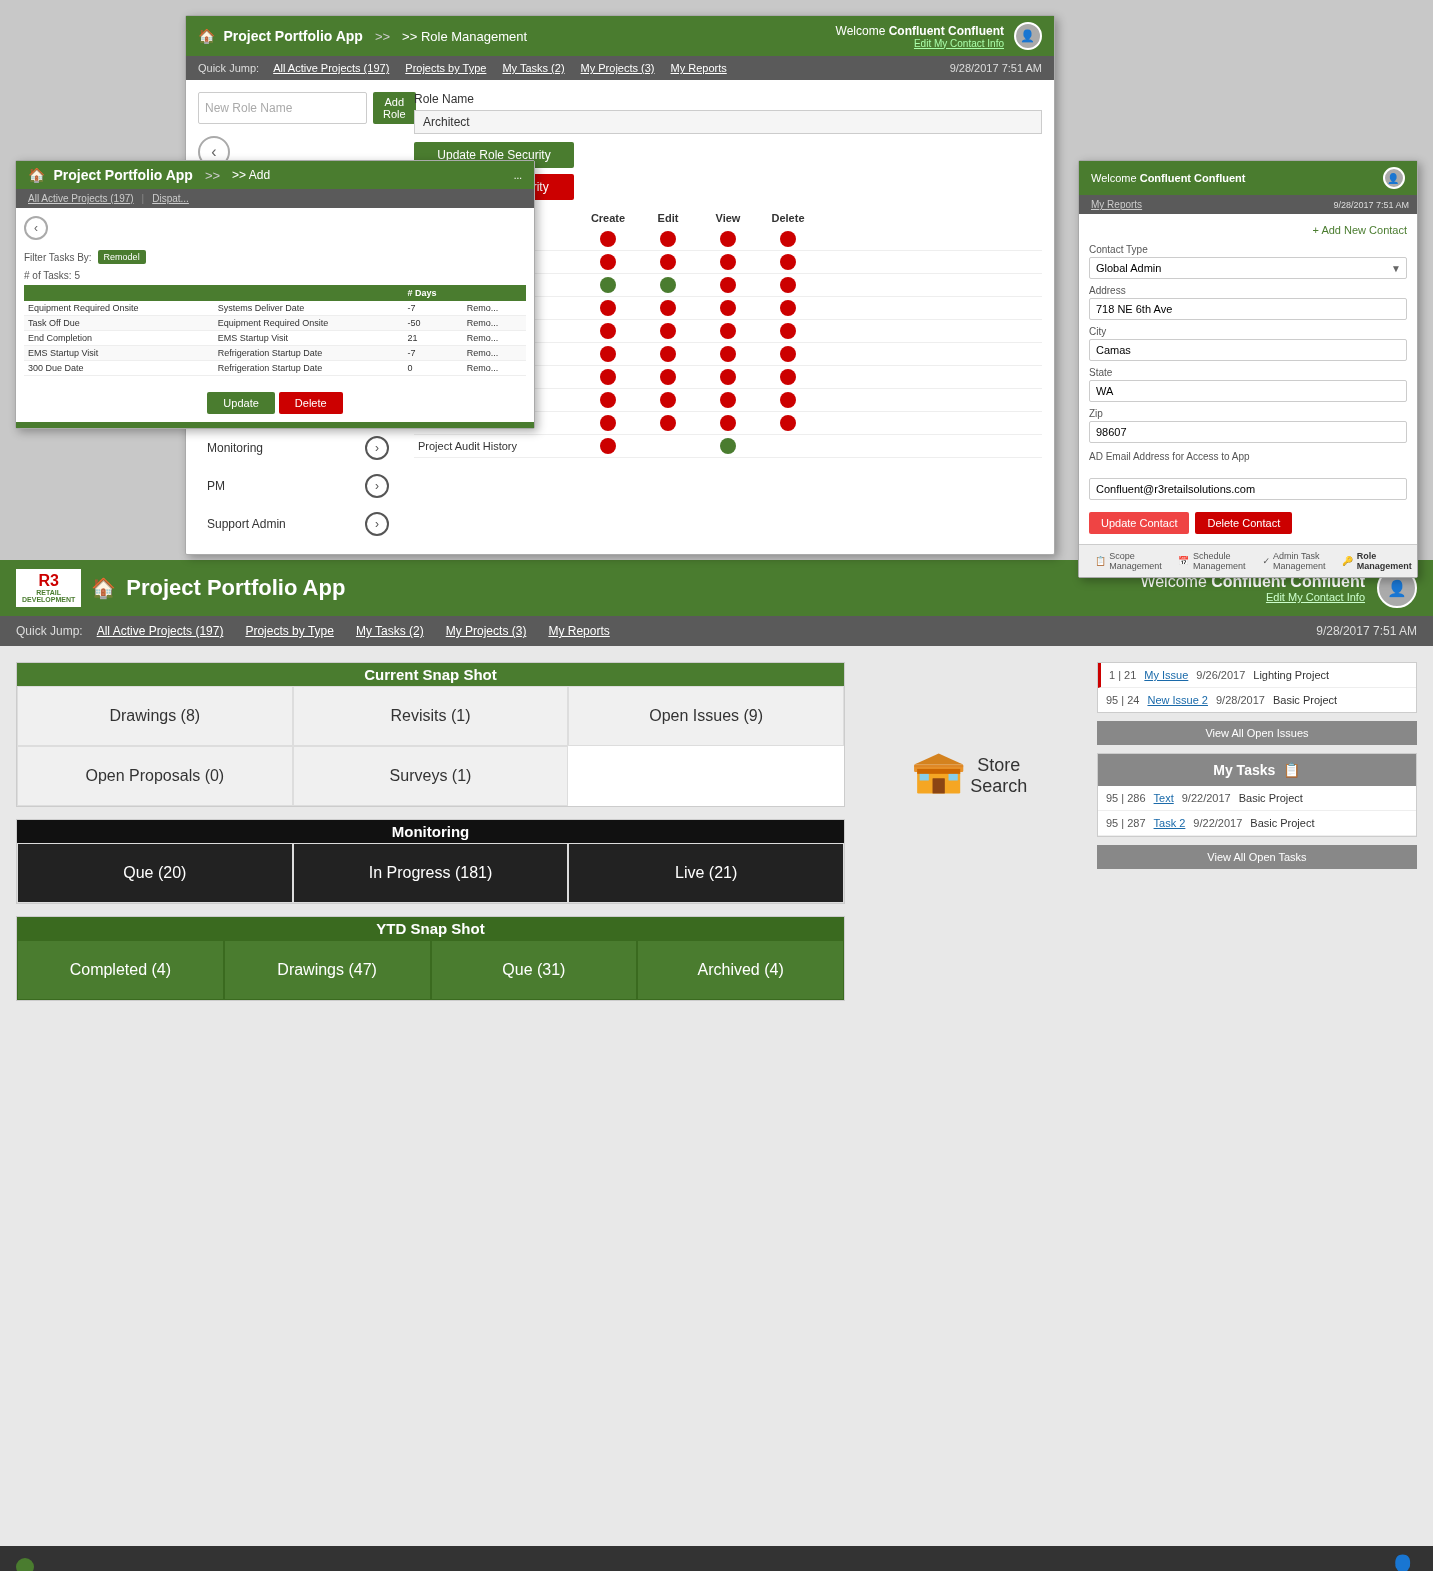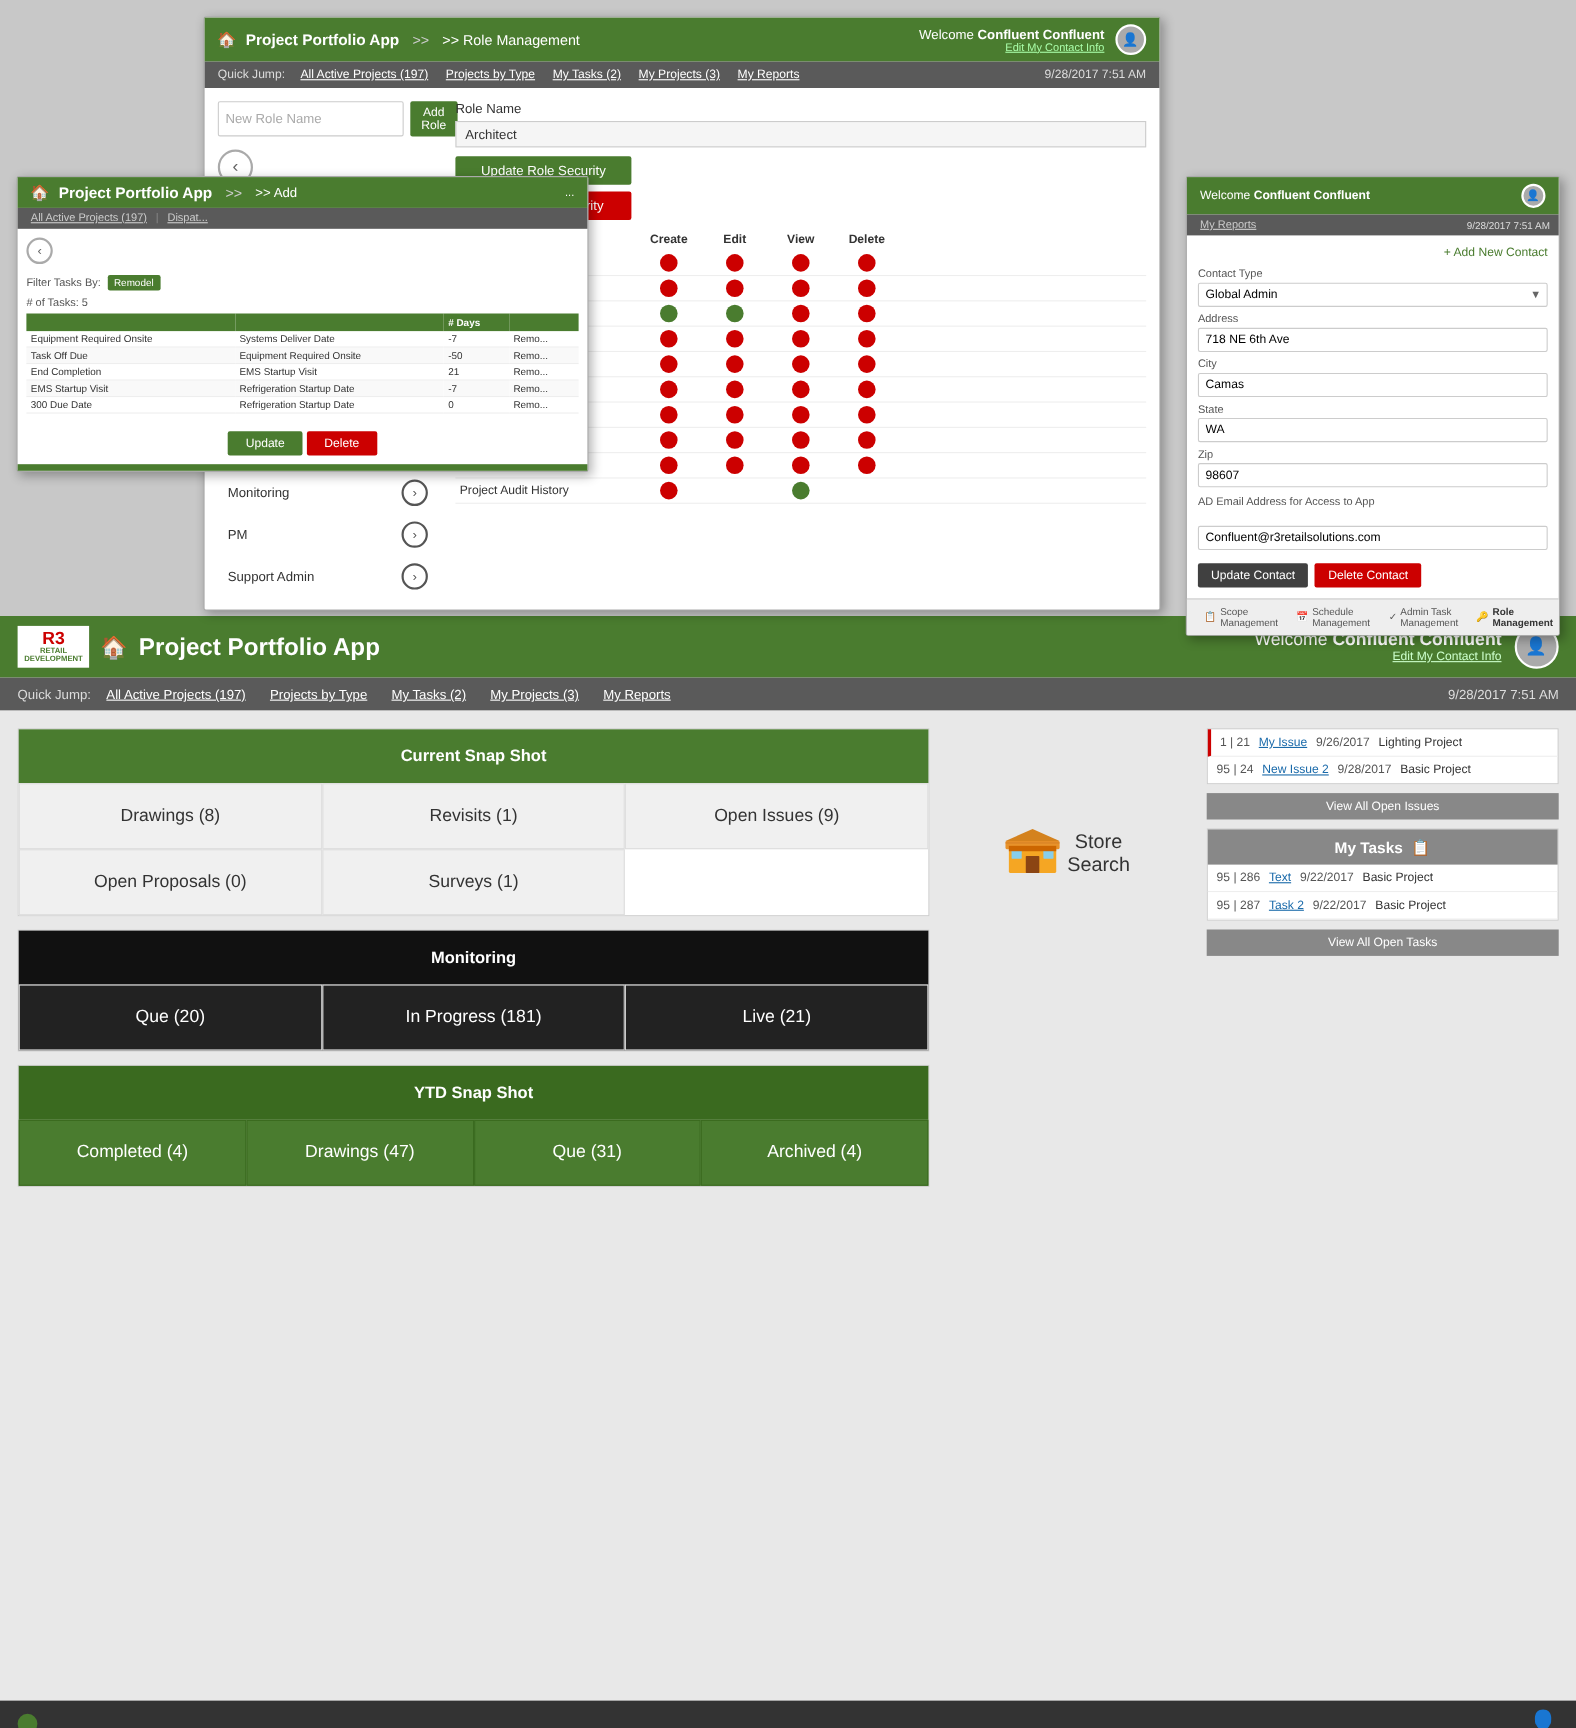--- a/index.html
+++ b/index.html
@@ -232,21 +232,21 @@
     .contact-select {
       width: 100%; padding: 4px 6px; border: 1px solid #ccc;
       font-size: 11px; border-radius: 2px; appearance: none; background: white;
     }
     .select-chevron {
       position: absolute; right: 6px; top: 50%; transform: translateY(-50%);
       font-size: 10px; color: #666; pointer-events: none;
     }
     .contact-footer { display: flex; gap: 6px; margin-top: 12px; }
     .btn-update-contact {
-      background: #404040; color: white; border: none;
+      background: #ef4444; color: white; border: none;
       padding: 5px 12px; font-size: 11px; cursor: pointer; border-radius: 2px;
     }
     .btn-delete-contact {
       background: #cc0000; color: white; border: none;
       padding: 5px 12px; font-size: 11px; cursor: pointer; border-radius: 2px;
     }
     .ad-email-label { font-size: 10px; color: #555; margin-top: 8px; margin-bottom: 16px; }
 
     
     .contact-tabs {
@@ -331,21 +331,21 @@
 
     
     .section-block {
       border: 1px solid #ccc;
       background: white;
     }
     .section-header {
       background: #4a7c2f;
       color: white;
       text-align: center;
-      padding: 16px;
+      padding: 3px;
       font-size: 15px;
       font-weight: bold;
     }
     .section-header.black { background: #111; }
     .section-header.dark-green { background: #3a6a1f; }
 
     .stat-grid {
       display: grid;
       grid-template-columns: 1fr 1fr 1fr;
     }

